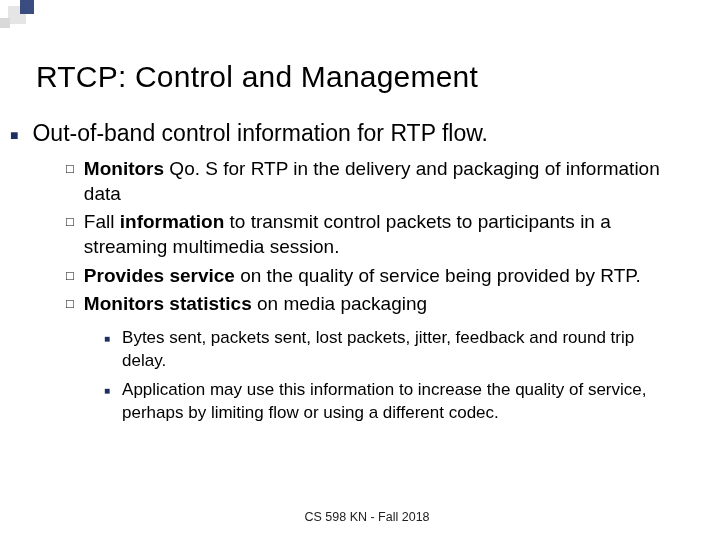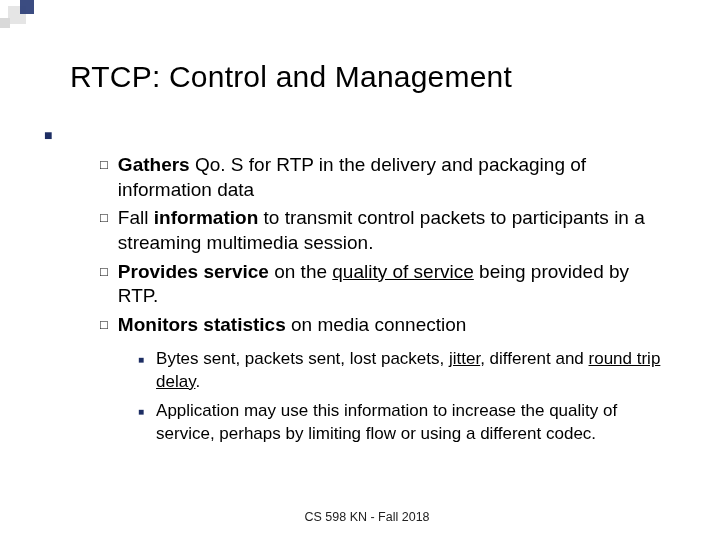--- a/index.html
+++ b/index.html
@@ -2,72 +2,75 @@
 <html><head>
 <meta charset="utf-8">
 <style>
   html,body{margin:0;padding:0}
   body{width:720px;height:540px;background:#fff;font-family:Arial,Helvetica,sans-serif;color:#000;position:relative;overflow:hidden}
   .corner{position:absolute;left:0;top:0;width:56px;height:32px}
   .corner .sq{position:absolute;background:#bfbfbf}
   .corner .a{left:8px;top:6px;width:18px;height:18px;background:#e5e5e5}
   .corner .b{left:20px;top:0;width:14px;height:14px;background:#30427a;opacity:.95}
   .corner .c{left:0;top:18px;width:10px;height:10px;background:#d9d9d9}
-  .slide{box-sizing:border-box;padding:36px 46px 0 58px}
+  .slide{box-sizing:border-box;padding:36px 46px 0 24px}
   .title{font-size:30px;font-weight:400;margin:24px 0 26px 12px;letter-spacing:.2px}
   .b1{display:flex;gap:14px;font-size:23px;margin-left:-14px}
   .b1 .bul{color:#1d2e63;font-size:14px;margin-top:7px}
   .b2{margin-left:42px;margin-top:10px}
   .b2-item{display:flex;gap:10px;font-size:19px;line-height:1.3;margin-bottom:4px}
   .b2-item .bul{font-size:13px;margin-top:4px}
   .b3{margin-left:80px;margin-top:10px}
   .b3-item{display:flex;gap:12px;font-size:17px;line-height:1.35;margin-bottom:6px}
   .b3-item .bul{color:#1d2e63;font-size:10px;margin-top:5px}
-  .ul{text-decoration:underline}
+  .ul{}
   .footer{position:absolute;left:14px;right:0;bottom:16px;text-align:center;font-size:12.5px;color:#222}
 </style>
 </head>
 <body>
 
 <div class="corner">
   <div class="sq a"></div>
     <div class="sq b"></div>
     <div class="sq c"></div>
 </div>
 
 <div class="slide">
   <div class="title">RTCP: Control and Management</div>
 
   <div class="b1">
     <span class="bul">■</span>
+    <span>
+      <span>Out-of-band control information</span><span> for  RTP flow.</span>
+    </span>
   </div>
 
   <div class="b2">
     <div class="b2-item">
       <span class="bul">□</span>
-      <span><b>Gathers</b><span> Qo. S for RTP in the delivery and packaging of information data</span></span>
+      <span><b>Monitors</b><span> Qo. S for RTP in the delivery and packaging of information data</span></span>
     </div>
     <div class="b2-item">
       <span class="bul">□</span>
       <span><span>Fall </span><b>information</b><span> to transmit control packets to participants in a streaming multimedia session.</span></span>
     </div>
     <div class="b2-item">
       <span class="bul">□</span>
       <span><b>Provides service</b><span> on the </span><span class="ul">quality of service</span><span> being provided by RTP.</span></span>
     </div>
     <div class="b2-item">
       <span class="bul">□</span>
-      <span><b>Monitors statistics</b><span> on media connection</span></span>
+      <span><b>Monitors statistics</b><span> on media packaging</span></span>
     </div>
   </div>
 
   <div class="b3">
     <div class="b3-item">
       <span class="bul">■</span>
-      <span><span>Bytes sent, packets sent, lost packets, </span><span class="ul">jitter</span><span>, different and </span><span class="ul">round trip delay</span><span>.</span></span>
+      <span><span>Bytes sent, packets sent, lost packets, </span><span class="ul">jitter</span><span>, feedback and </span><span class="ul">round trip delay</span><span>.</span></span>
     </div>
     <div class="b3-item">
       <span class="bul">■</span>
       <span>Application may use this information to increase the quality of service, perhaps by limiting flow or using a different codec.</span>
     </div>
   </div>
 </div>
 
 <div class="footer">CS 598 KN - Fall 2018</div>
 

